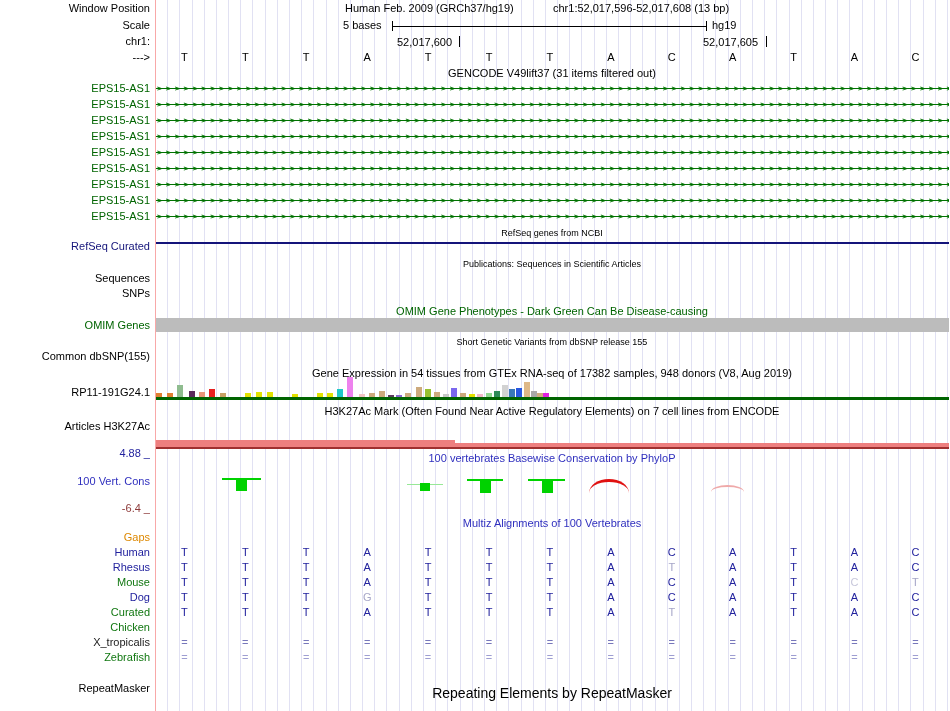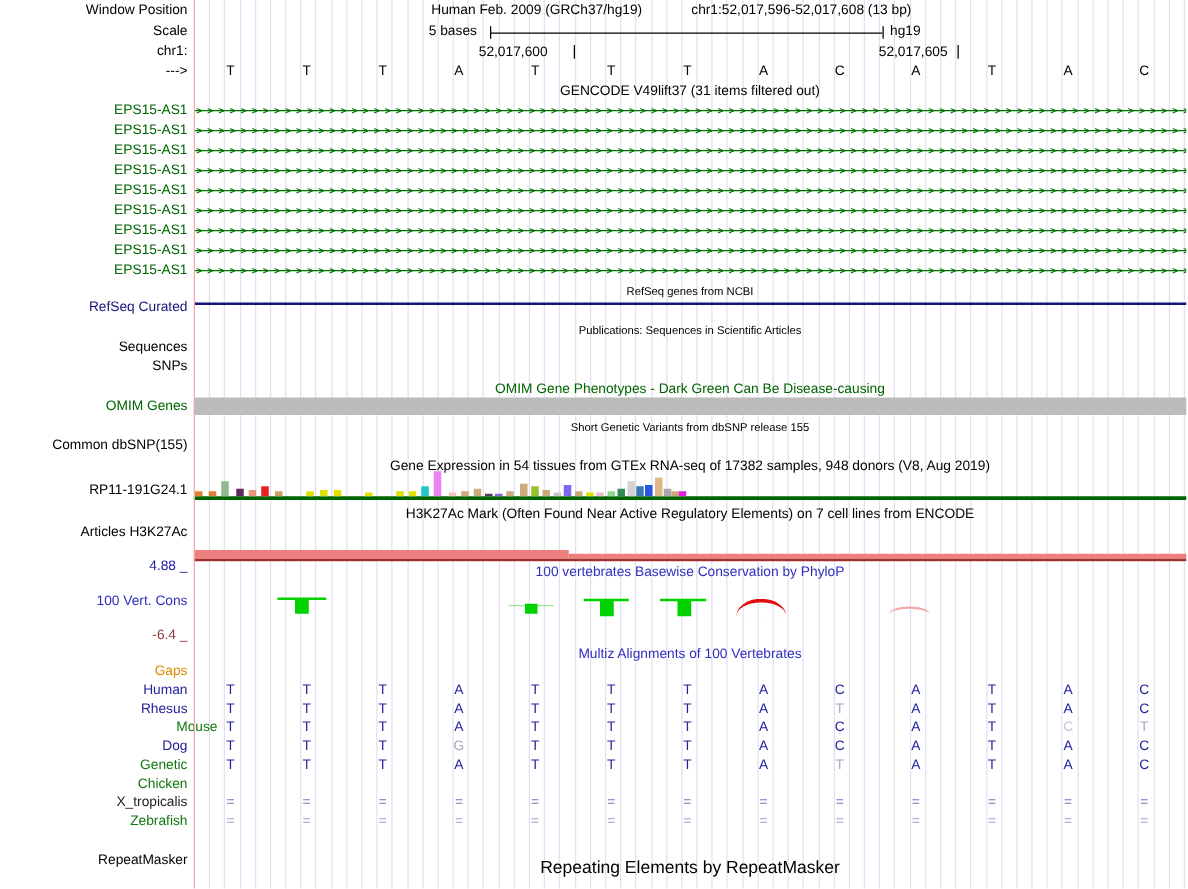--- a/index.html
+++ b/index.html
@@ -83,21 +83,21 @@
     <div class="v" style="left: 886.04px; background: rgb(225, 225, 243);"></div>
     <div class="v" style="left: 898.224px; background: rgb(225, 225, 243);"></div>
     <div class="v" style="left: 910.408px; background: rgb(225, 225, 243);"></div>
     <div class="v" style="left: 922.592px; background: rgb(225, 225, 243);"></div>
     <div class="v" style="left: 934.776px; background: rgb(225, 225, 243);"></div>
     <div class="v" style="left: 946.96px; background: rgb(225, 225, 243);"></div>
     <div class="txt" style="left: 345px; top: 2px; font-size: 11px; color: rgb(0, 0, 0);">Human Feb. 2009 (GRCh37/hg19)</div>
     <div class="txt" style="left: 553px; top: 2px; font-size: 11px; color: rgb(0, 0, 0);">chr1:52,017,596-52,017,608 (13 bp)</div>
     <div class="txt" style="left: 343px; top: 19px; font-size: 11px; color: rgb(0, 0, 0);">5 bases</div>
     <div class="txt" style="left: 712px; top: 19px; font-size: 11px; color: rgb(0, 0, 0);">hg19</div>
-    <div class="txt" style="left: 383px; top: 36px; font-size: 11px; color: rgb(0, 0, 0); text-align: right;">52,017,600</div>
+    <div class="txt" style="left: 397px; top: 36px; font-size: 11px; color: rgb(0, 0, 0); text-align: right;">52,017,600</div>
     <div class="txt" style="left: 703px; top: 36px; font-size: 11px; color: rgb(0, 0, 0);">52,017,605</div>
     <div class="bar" style="left: 392px; top: 26px; width: 314px; height: 1px; background: rgb(0, 0, 0);"></div>
     <div class="bar" style="left: 392px; top: 21px; width: 1px; height: 10px; background: rgb(0, 0, 0);"></div>
     <div class="bar" style="left: 706px; top: 21px; width: 1px; height: 10px; background: rgb(0, 0, 0);"></div>
     <div class="bar" style="left: 459px; top: 36px; width: 1px; height: 11px; background: rgb(0, 0, 0);"></div>
     <div class="bar" style="left: 766px; top: 36px; width: 1px; height: 11px; background: rgb(0, 0, 0);"></div>
     <div class="lbl" style="top: 2px; color: rgb(0, 0, 0);">Window Position</div>
     <div class="lbl" style="top: 19px; color: rgb(0, 0, 0);">Scale</div>
     <div class="lbl" style="top: 35px; color: rgb(0, 0, 0);">chr1:</div>
     <div class="lbl" style="top: 51px; color: rgb(0, 0, 0);">---&gt;</div>
@@ -116,23 +116,23 @@
     <div class="lbl" style="top: 319px; color: rgb(0, 100, 0);">OMIM Genes</div>
     <div class="lbl" style="top: 350px; color: rgb(0, 0, 0);">Common dbSNP(155)</div>
     <div class="lbl" style="top: 386px; color: rgb(0, 0, 0);">RP11-191G24.1</div>
     <div class="lbl" style="top: 420px; color: rgb(0, 0, 0);">Articles H3K27Ac</div>
     <div class="lbl" style="top: 447px; color: rgb(34, 34, 158);">4.88 _</div>
     <div class="lbl" style="top: 475px; color: rgb(47, 47, 190);">100 Vert. Cons</div>
     <div class="lbl" style="top: 502px; color: rgb(142, 59, 59);">-6.4 _</div>
     <div class="lbl" style="top: 531px; color: rgb(221, 136, 0);">Gaps</div>
     <div class="lbl" style="top: 546px; color: rgb(34, 34, 158);">Human</div>
     <div class="lbl" style="top: 561px; color: rgb(34, 34, 158);">Rhesus</div>
-    <div class="lbl" style="top: 576px; color: rgb(17, 119, 17); padding-left: 24px;">Mouse</div>
+    <div class="lbl" style="top: 576px; color: rgb(17, 119, 17);">Mouse</div>
     <div class="lbl" style="top: 591px; color: rgb(34, 34, 158);">Dog</div>
-    <div class="lbl" style="top: 606px; color: rgb(17, 119, 17);">Genetic</div>
+    <div class="lbl" style="top: 606px; color: rgb(17, 119, 17);">Curated</div>
     <div class="lbl" style="top: 621px; color: rgb(17, 119, 17);">Chicken</div>
     <div class="lbl" style="top: 636px; color: rgb(34, 34, 34);">X_tropicalis</div>
     <div class="lbl" style="top: 651px; color: rgb(17, 119, 17);">Zebrafish</div>
     <div class="lbl" style="top: 682px; color: rgb(0, 0, 0);">RepeatMasker</div>
     <div class="ttl" style="top: 67px; font-size: 11px; color: rgb(0, 0, 0);">GENCODE V49lift37 (31 items filtered out)</div>
     <div class="ttl" style="top: 258px; font-size: 9px; color: rgb(0, 0, 0);">Publications: Sequences in Scientific Articles</div>
     <div class="ttl" style="top: 227px; font-size: 9px; color: rgb(0, 0, 0);">RefSeq genes from NCBI</div>
     <div class="ttl" style="top: 305px; font-size: 11px; color: rgb(0, 100, 0);">OMIM Gene Phenotypes - Dark Green Can Be Disease-causing</div>
     <div class="ttl" style="top: 336px; font-size: 9px; color: rgb(0, 0, 0);">Short Genetic Variants from dbSNP release 155</div>
     <div class="ttl" style="top: 367px; font-size: 11px; color: rgb(0, 0, 0);">Gene Expression in 54 tissues from GTEx RNA-seq of 17382 samples, 948 donors (V8, Aug 2019)</div>

